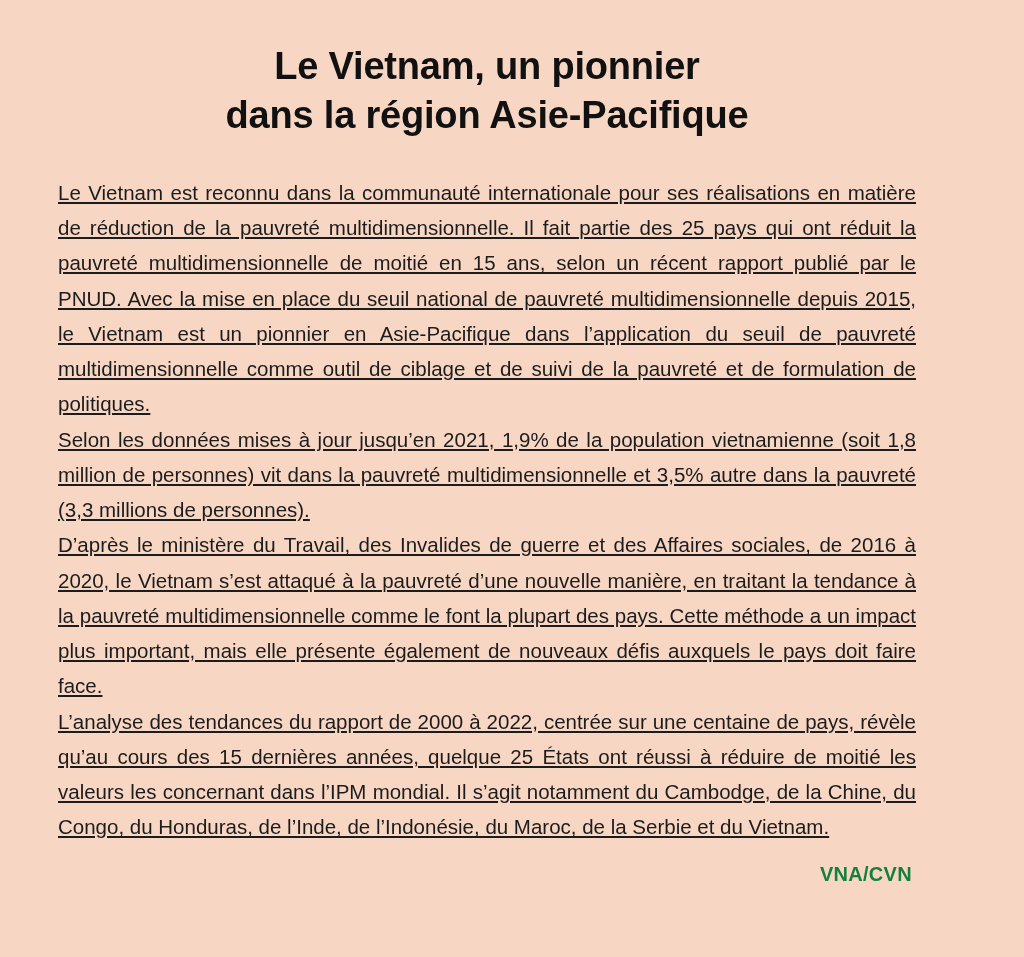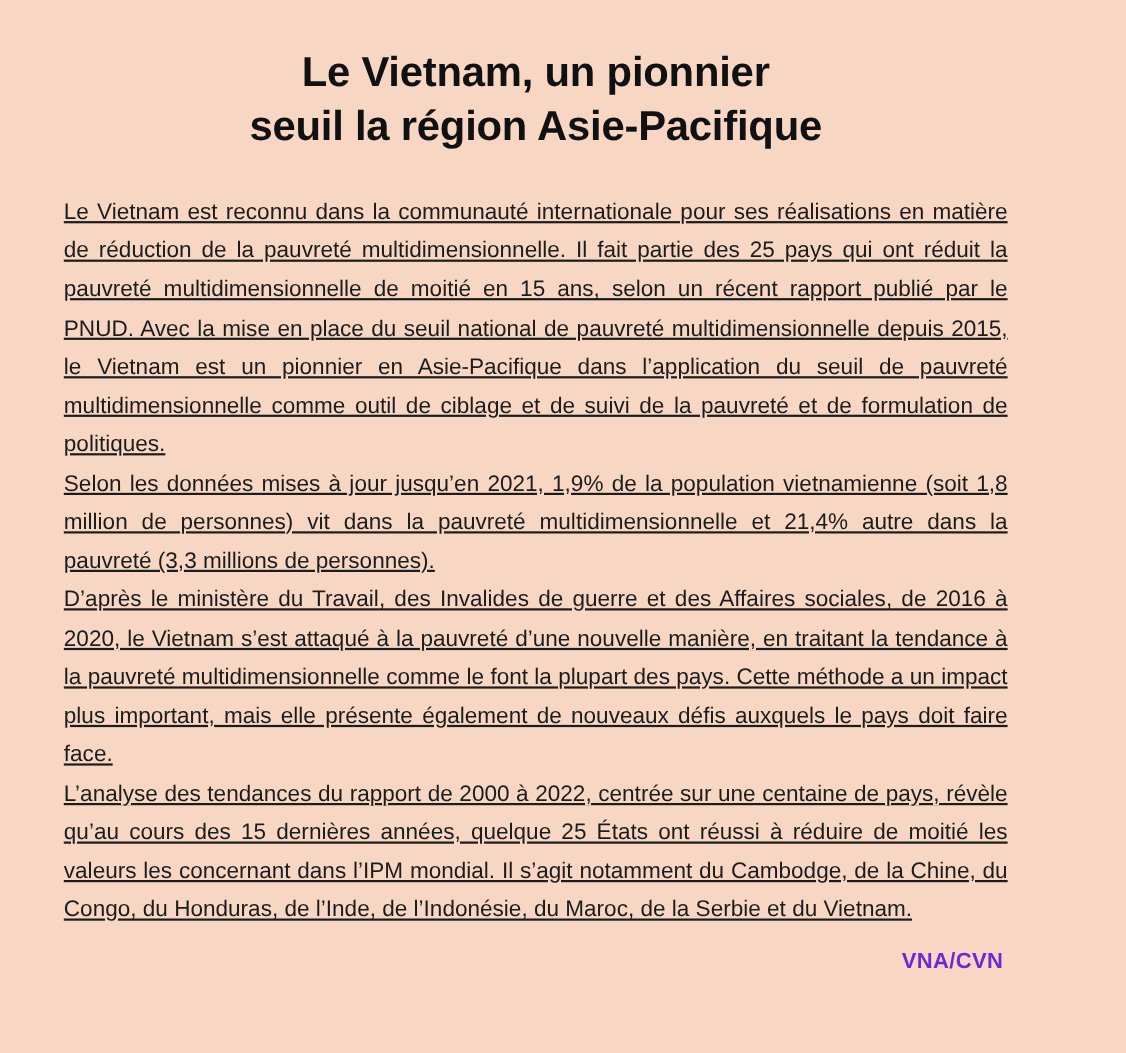--- a/index.html
+++ b/index.html
@@ -46,35 +46,35 @@
     hyphens: none;
     text-decoration: underline;
   }
   .credit {
     margin-top: 18px;
     text-align: right;
     padding-right: 12px;
     font-size: 20px;
     font-weight: bold;
     letter-spacing: 0.3px;
-    color: #6d28d9;
+    color: #15803d;
   }
 </style>
 </head>
 <body>
 
 <div class="page">
 
   <div class="title-block">
     <div class="title-line">Le Vietnam, un pionnier</div>
-    <div class="title-line">seuil la région Asie-Pacifique</div>
+    <div class="title-line">dans la région Asie-Pacifique</div>
   </div>
 
   <div class="body-block">
     <p class="para">Le Vietnam est reconnu dans la communauté internationale pour ses réalisations en matière de réduction de la pauvreté multidimensionnelle. Il fait partie des 25 pays qui ont réduit  la pauvreté multidimensionnelle de moitié en 15 ans, selon un récent rapport publié par le PNUD. Avec la mise en place du seuil national de pauvreté multidimensionnelle depuis 2015, le Vietnam est un pionnier en Asie-Pacifique dans l’application du seuil de pauvreté multidimensionnelle comme outil de ciblage et de suivi de la pauvreté et de formulation de politiques.</p>
-    <p class="para">Selon les données mises à jour jusqu’en 2021, 1,9% de la population vietnamienne (soit 1,8 million de personnes) vit dans la pauvreté multidimensionnelle et 21,4% autre dans la pauvreté (3,3 millions de personnes).</p>
+    <p class="para">Selon les données mises à jour jusqu’en 2021, 1,9% de la population vietnamienne (soit 1,8 million de personnes) vit dans la pauvreté multidimensionnelle et 3,5% autre dans la pauvreté (3,3 millions de personnes).</p>
     <p class="para">D’après le ministère du Travail, des Invalides de guerre et des Affaires sociales, de 2016 à 2020, le Vietnam s’est attaqué à la pauvreté d’une nouvelle manière, en traitant la tendance à la pauvreté multidimensionnelle comme le font la plupart des pays. Cette méthode a un impact plus important, mais elle présente également de nouveaux défis auxquels le pays doit faire face.</p>
     <p class="para">L’analyse des tendances du rapport de 2000 à 2022, centrée sur une centaine de pays, révèle qu’au cours des 15 dernières années, quelque 25 États ont réussi à réduire de moitié les valeurs les concernant dans l’IPM mondial. Il s’agit notamment du Cambodge, de la Chine, du Congo, du Honduras, de l’Inde, de l’Indonésie, du Maroc, de la Serbie et du Vietnam.</p>
   </div>
 
   <div class="credit">VNA/CVN</div>
 
 </div>
 
 </body></html>

